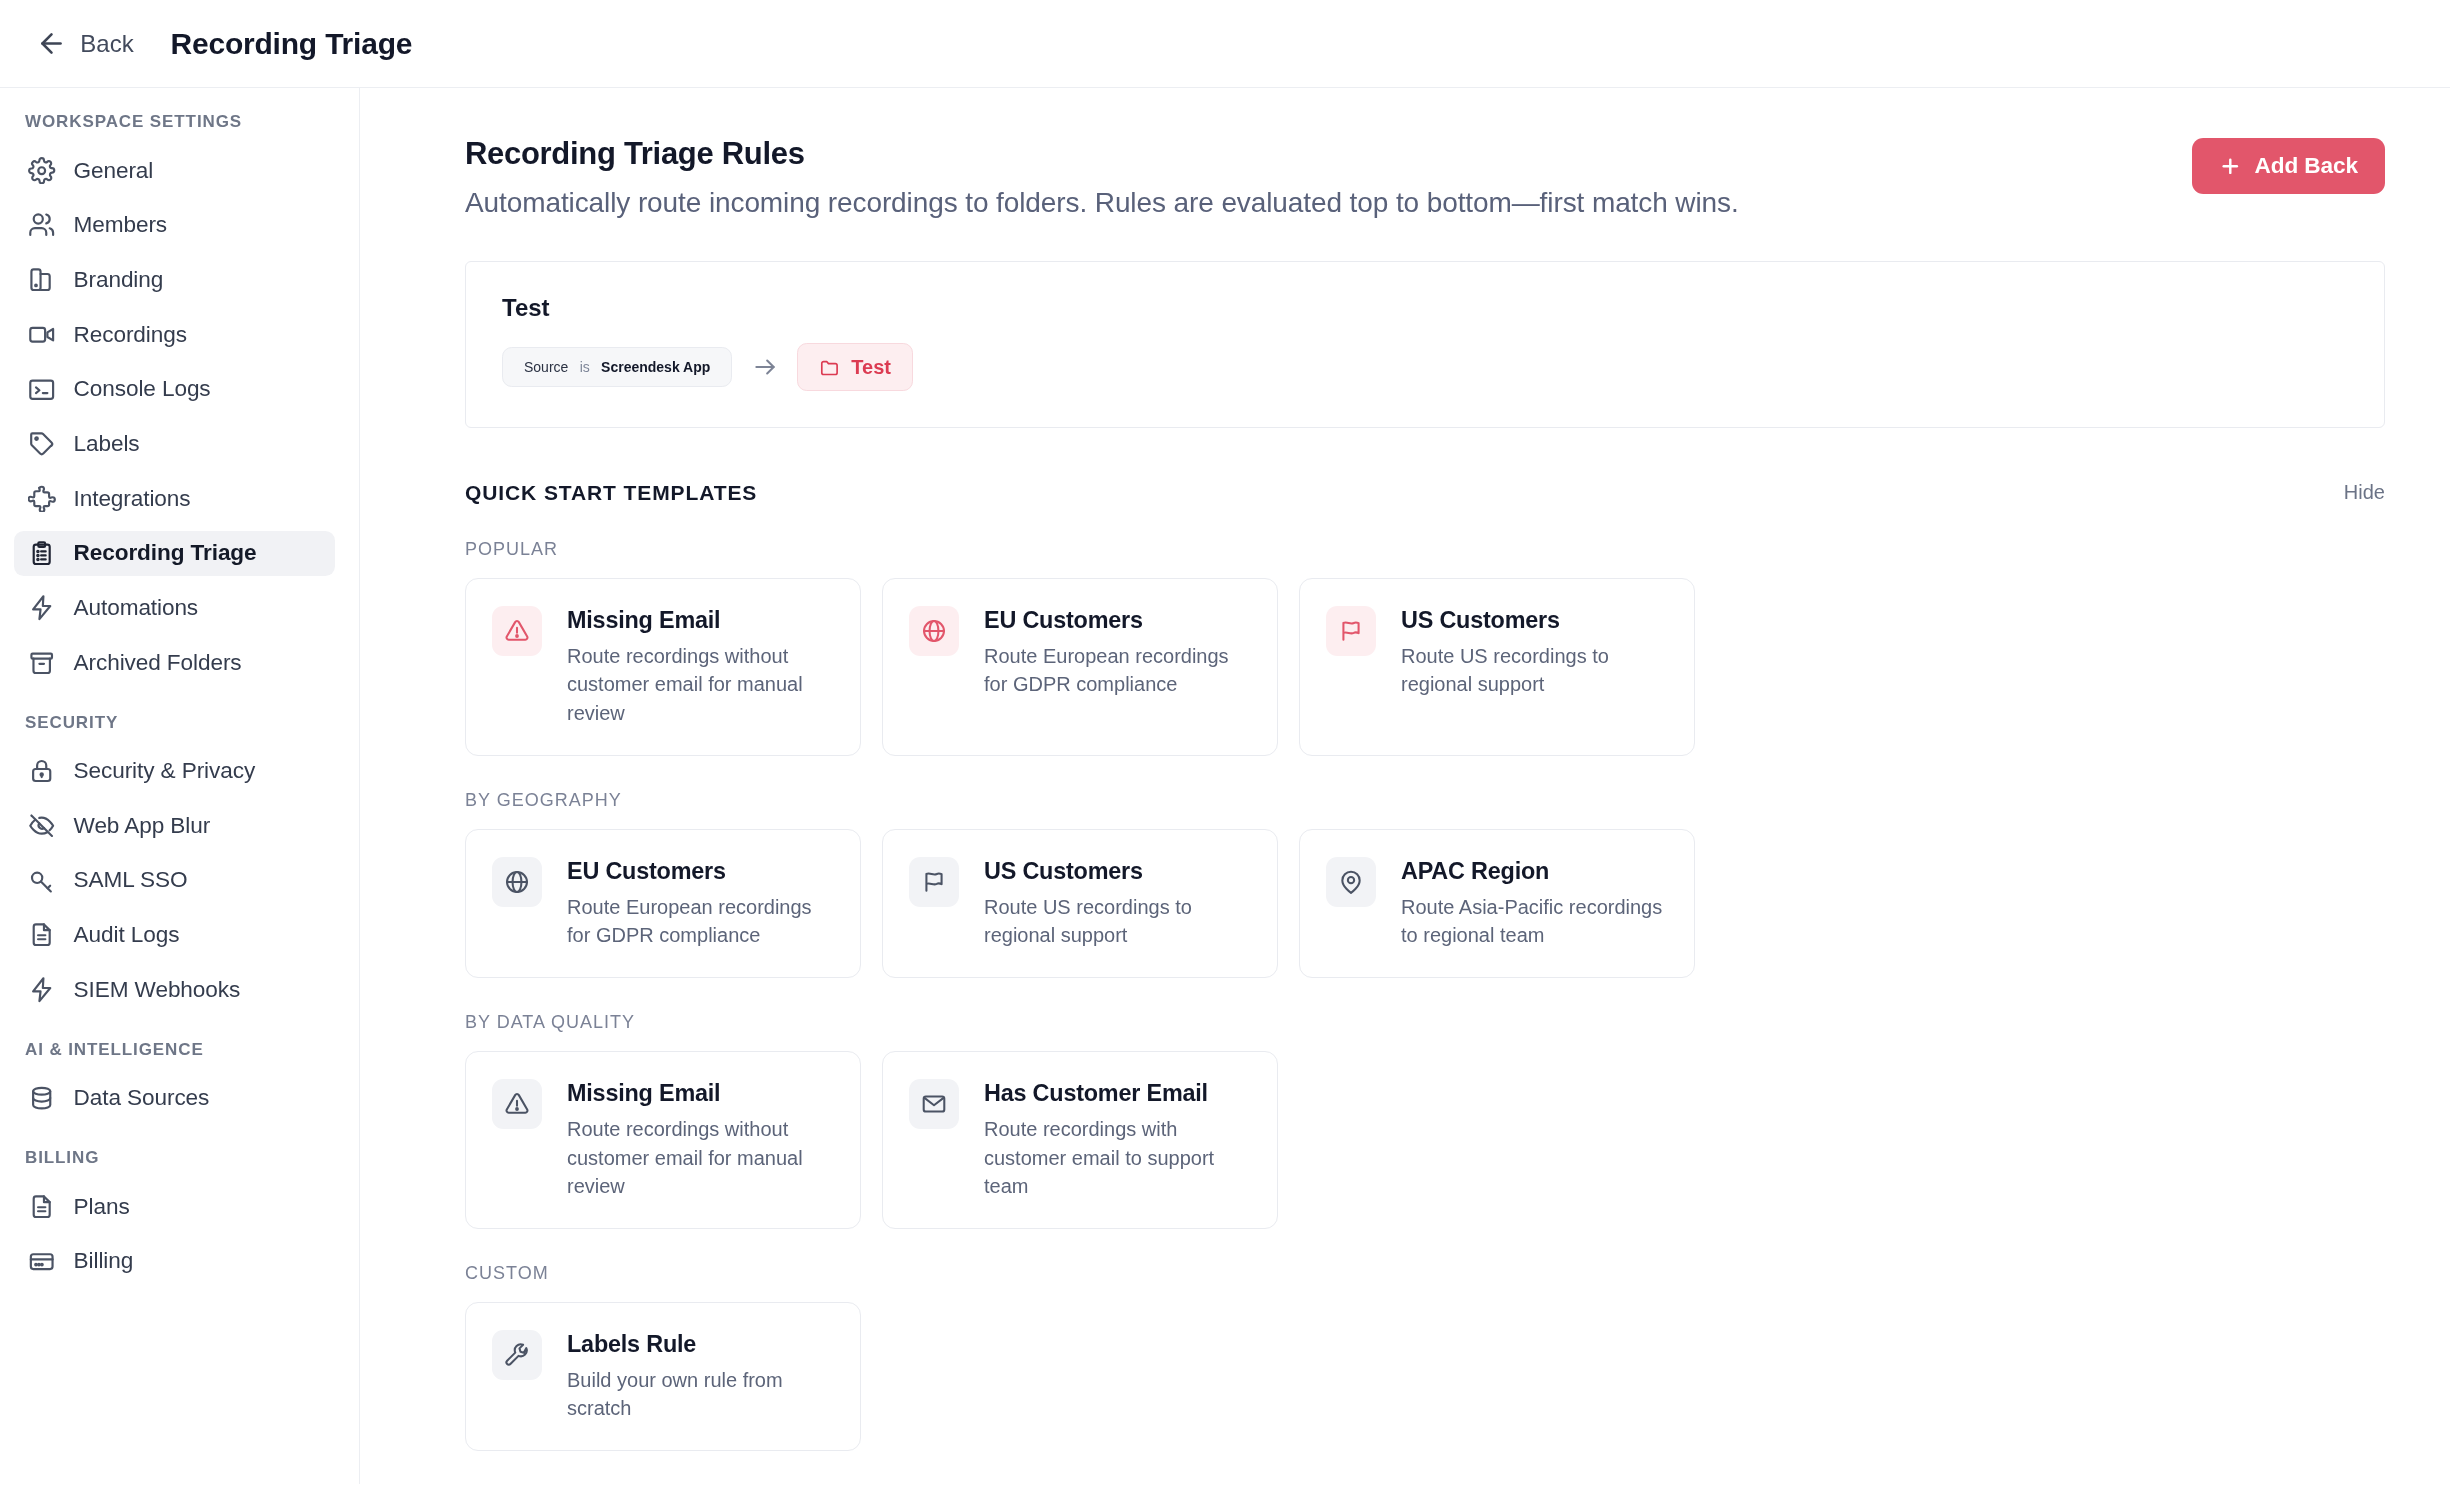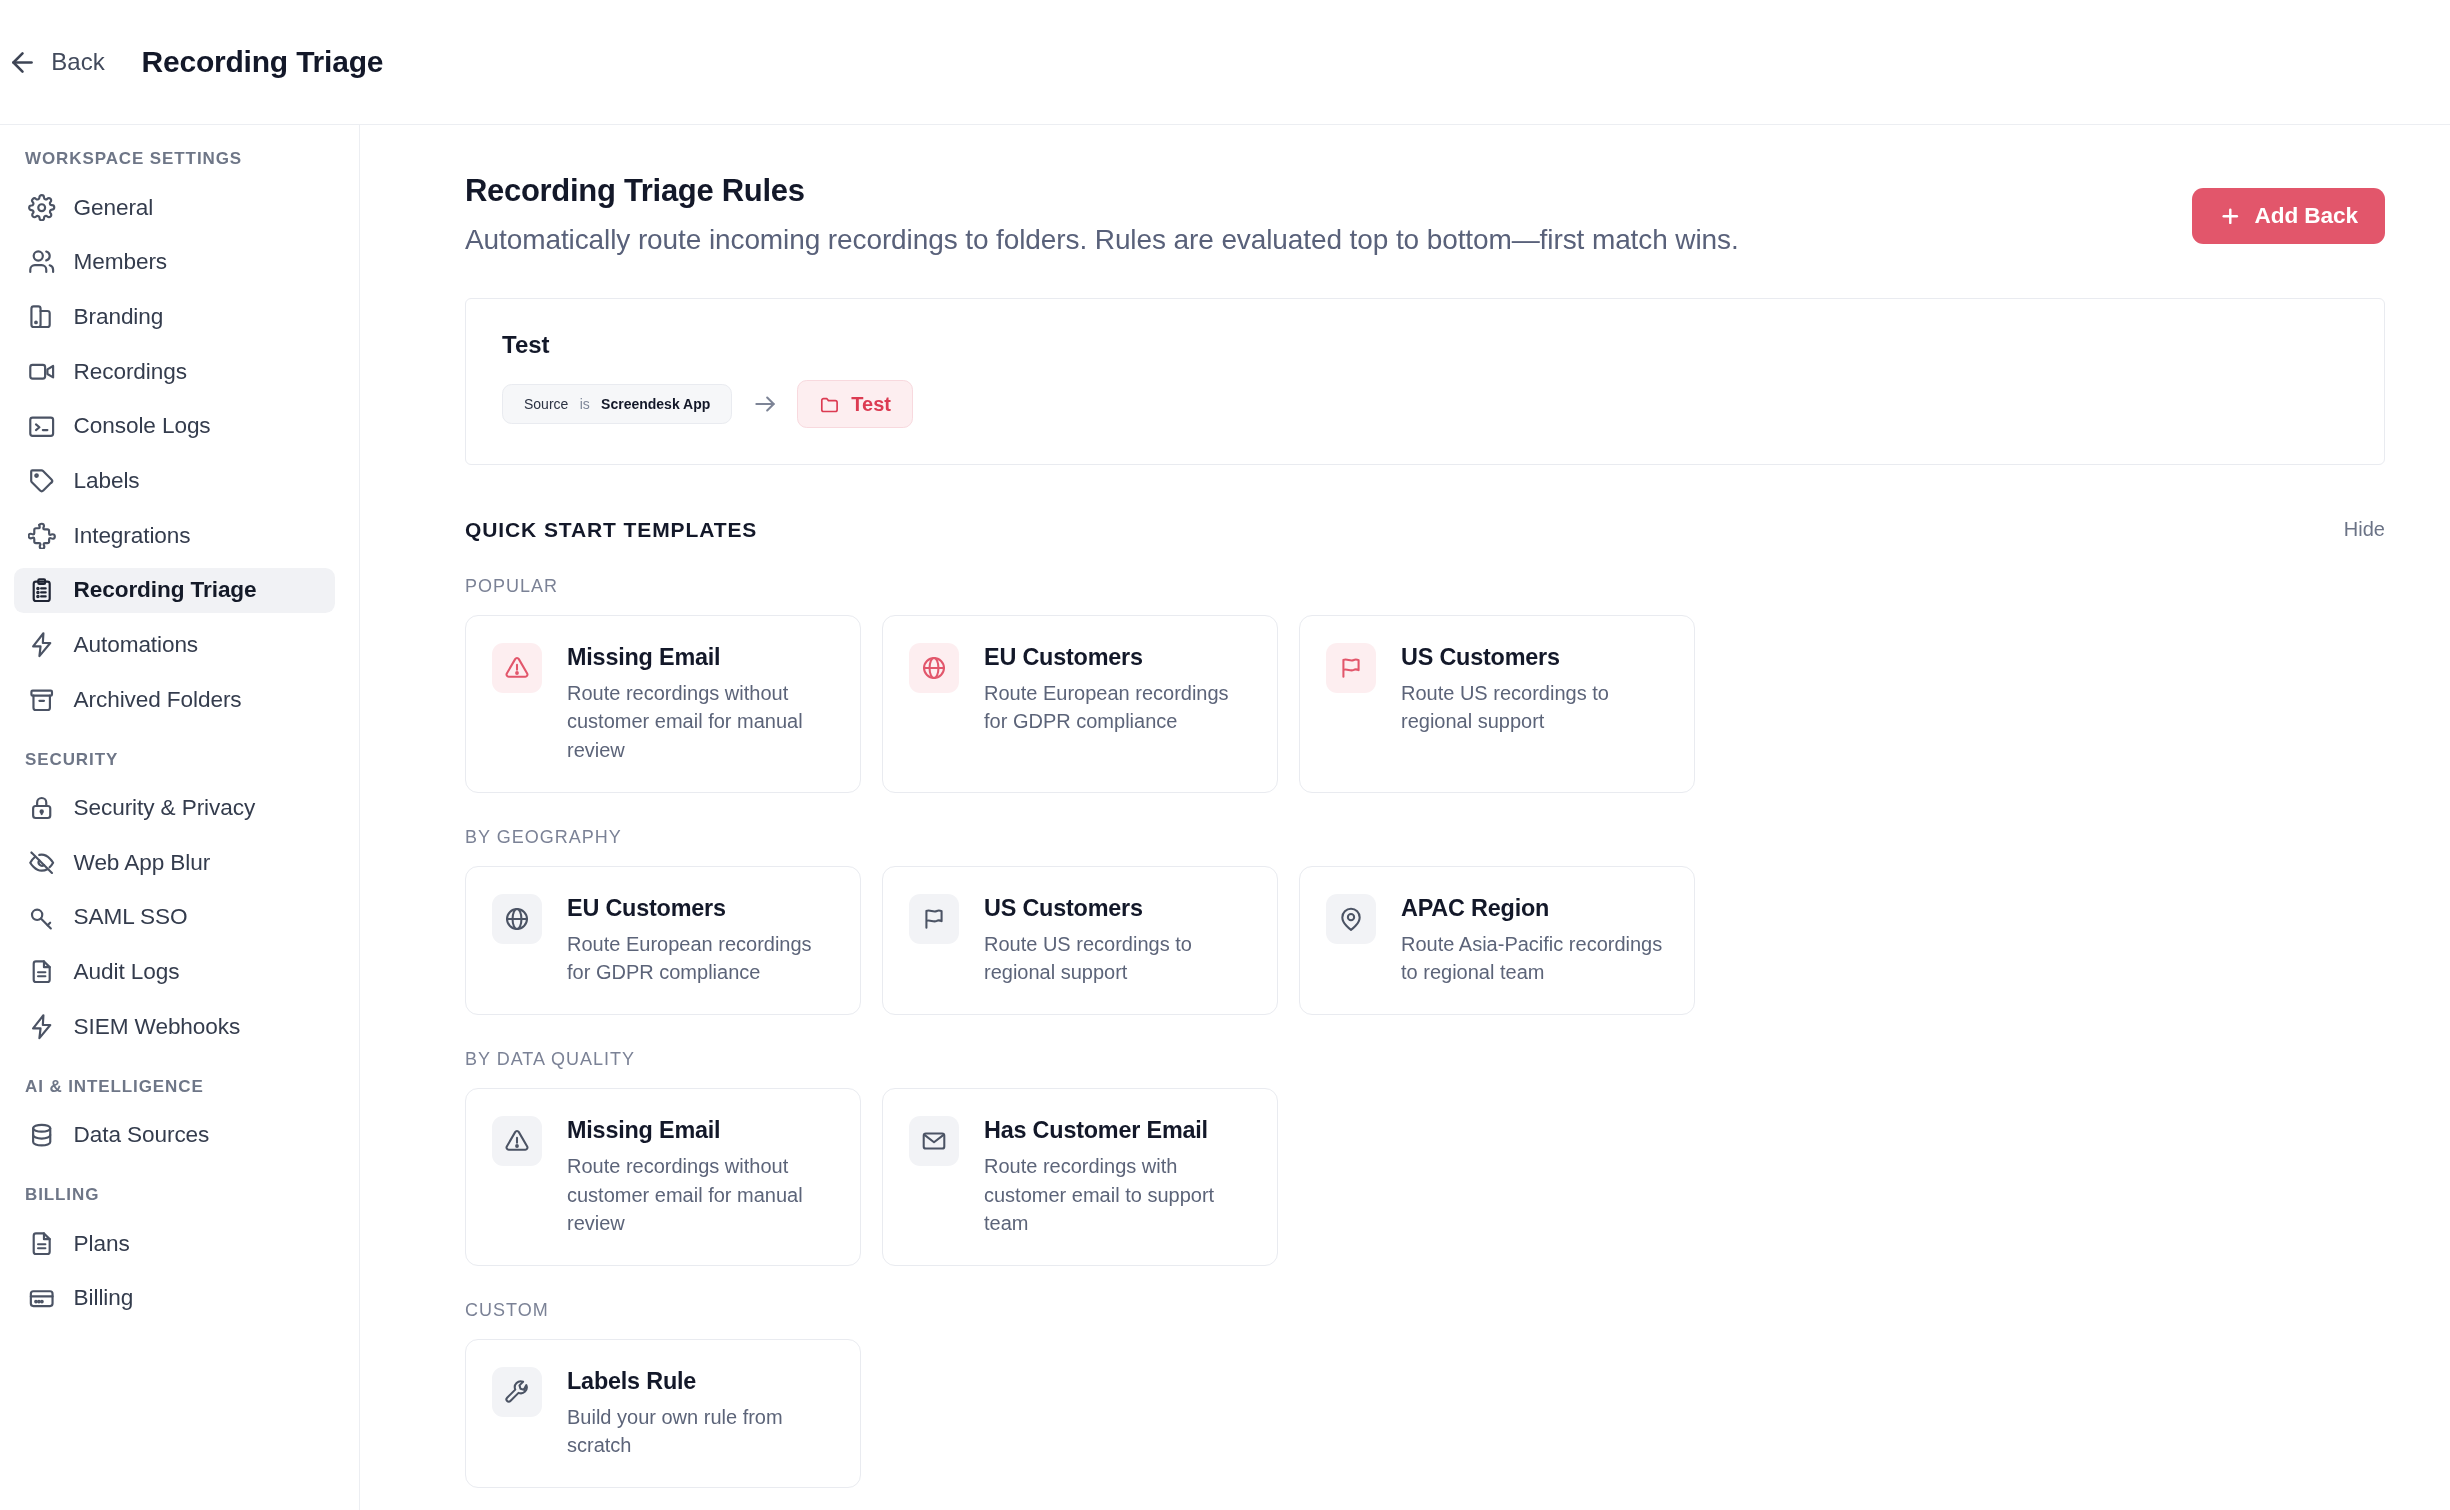--- a/index.html
+++ b/index.html
@@ -7,23 +7,24 @@
     width: 2450px;
     height: 1511px;
     background: #ffffff;
     font-family: "Liberation Sans", sans-serif;
     color: #1f2433;
     -webkit-font-smoothing: antialiased;
   }
 
   
   .topbar {
-    height: 125px;
+    height: 88px;
     display: flex;
     align-items: center;
+    padding-left: 29px;
     border-bottom: 1.6px solid #eceef2;
     background: #fff;
   }
   .back-btn {
     display: flex;
     align-items: center;
     gap: 13.7px;
     cursor: pointer;
     padding: 4.8px 6.5px;
   }
@@ -70,21 +71,21 @@
   .nav-item.active { background: #f1f2f5; }
   .nav-item .ico { width: 27.4px; height: 27.4px; flex: 0 0 27.4px; color: #4b5364; display: block; }
   .nav-item.active .ico { color: #1f2433; }
   .nav-label { font-size: 22.6px; color: #343c4d; letter-spacing: -0.1px; }
   .nav-item.active .nav-label { color: #141a28; font-weight: bold; }
 
   
   .main { flex: 1; padding: 48px 0 0 0; overflow: hidden; }
   .main-inner { padding: 0 65px 0 105px; max-width: 2090px; }
 
-  .main-head { display: flex; align-items: center; justify-content: space-between; }
+  .main-head { display: flex; align-items: flex-start; justify-content: space-between; }
   .main-title { font-size: 31px; font-weight: bold; color: #131829; letter-spacing: -0.3px; }
   .main-sub { font-size: 28px; color: #59617a; margin-top: 15.3px; letter-spacing: -0.1px; }
 
   .add-rule-btn {
     display: inline-flex;
     align-items: center;
     gap: 13px;
     background: #e2566b;
     color: #fff;
     border: none;

